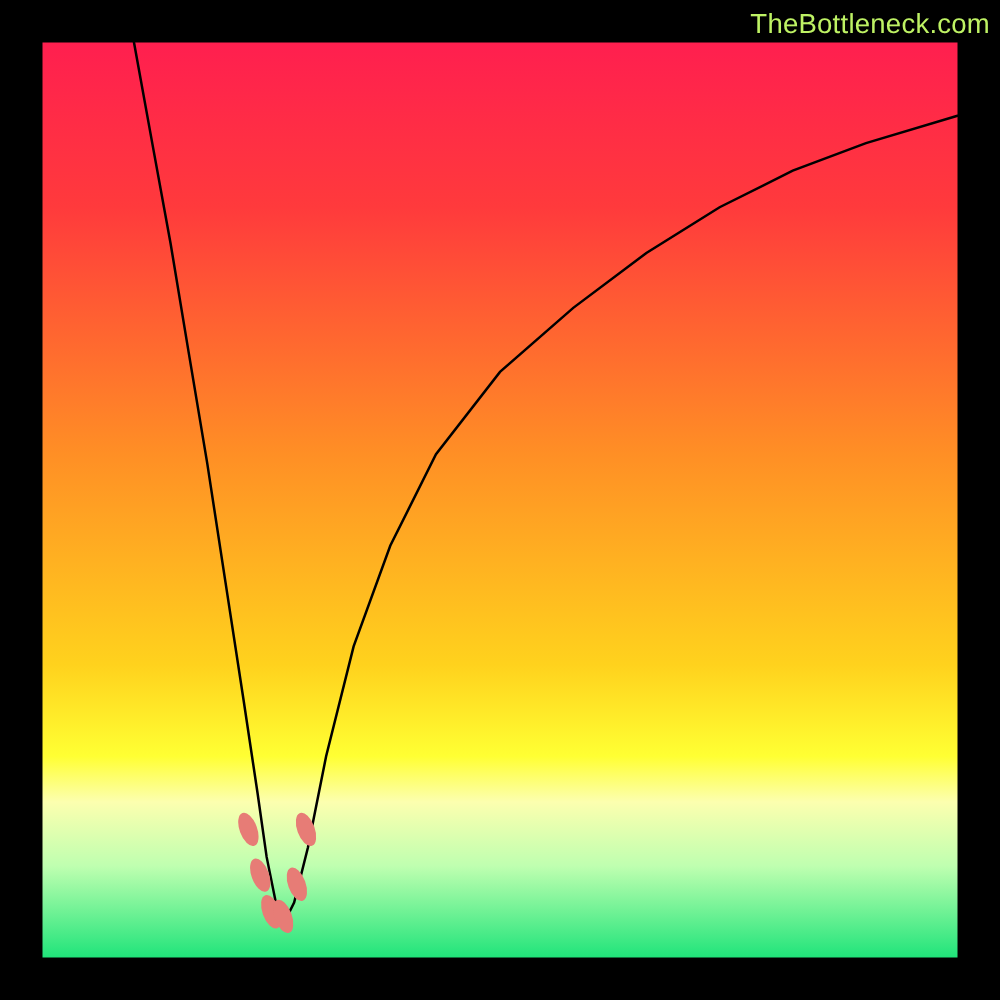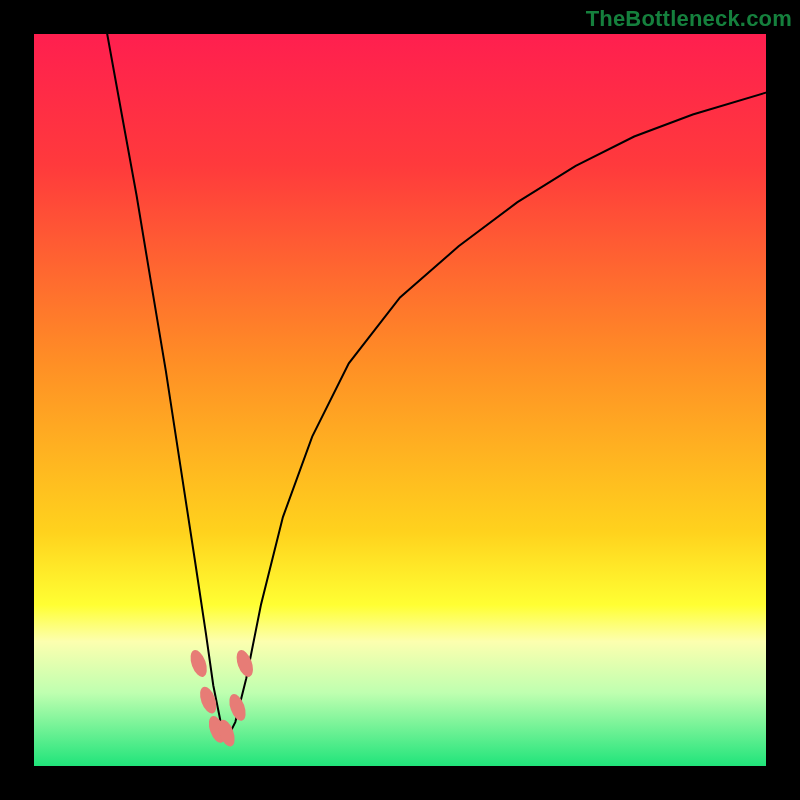--- a/index.html
+++ b/index.html
@@ -24,23 +24,23 @@
     left: 34px;
     top: 34px;
     width: 732px;
     height: 732px;
     
   }
   .watermark {
     position: absolute;
     top: 6px;
     right: 8px;
-    color: #15803d;
+    color: #bef264;
     font-size: 22px;
-    font-weight: 700;
+    font-weight: 400;
     letter-spacing: 0.2px;
     user-select: none;
   }
   svg.overlay {
     position: absolute;
     left: 34px;
     top: 34px;
     width: 732px;
     height: 732px;
     overflow: visible;

